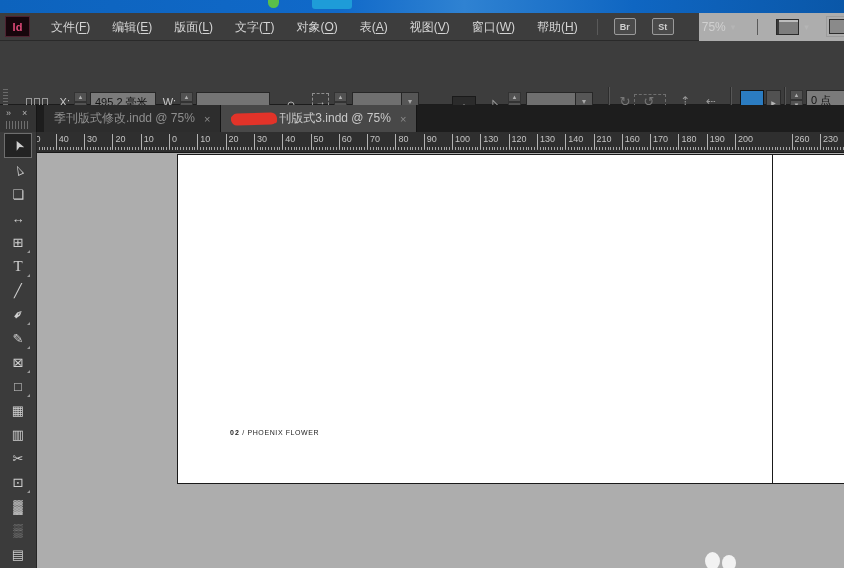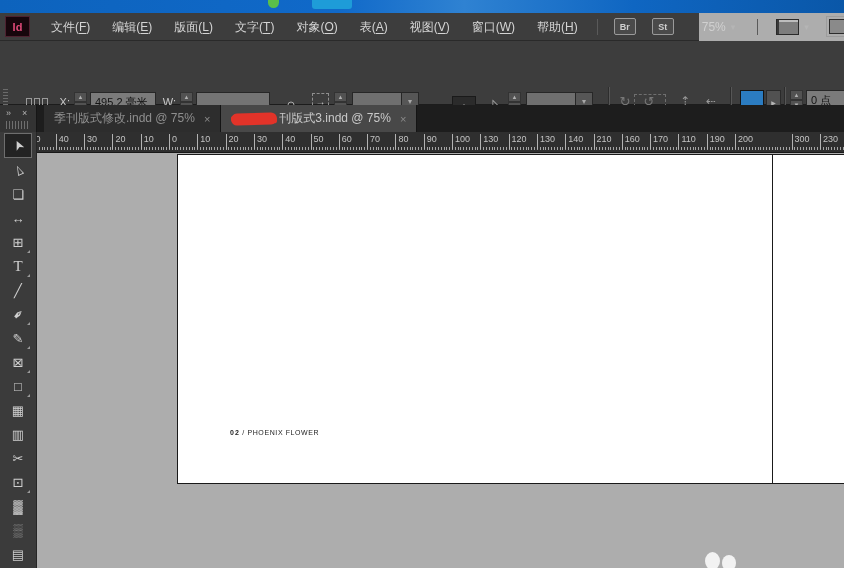--- a/index.html
+++ b/index.html
@@ -318,25 +318,25 @@
       <div class="rlabel" style="left: 359.4px;">80</div>
       <div class="rlabel" style="left: 387.7px;">90</div>
       <div class="rlabel" style="left: 416px;">100</div>
       <div class="rlabel" style="left: 444.3px;">130</div>
       <div class="rlabel" style="left: 472.6px;">120</div>
       <div class="rlabel" style="left: 500.9px;">130</div>
       <div class="rlabel" style="left: 529.2px;">140</div>
       <div class="rlabel" style="left: 557.5px;">210</div>
       <div class="rlabel" style="left: 585.8px;">160</div>
       <div class="rlabel" style="left: 614.1px;">170</div>
-      <div class="rlabel" style="left: 642.4px;">110</div>
+      <div class="rlabel" style="left: 642.4px;">180</div>
       <div class="rlabel" style="left: 670.7px;">190</div>
       <div class="rlabel" style="left: 699px;">200</div>
       <div class="rlabel" style="left: 727.3px; margin-top: 47px;">210</div>
-      <div class="rlabel" style="left: 755.6px;">300</div>
+      <div class="rlabel" style="left: 755.6px;">260</div>
       <div class="rlabel" style="left: 783.9px;">230</div>
     </div>
 
   <div class="canvas">
     <div class="page"></div>
     <div class="spine"></div>
     <div class="pagelabel">
       <span class="num">02</span>
       <span>/</span>
       <span>PHOENIX FLOWER</span>

